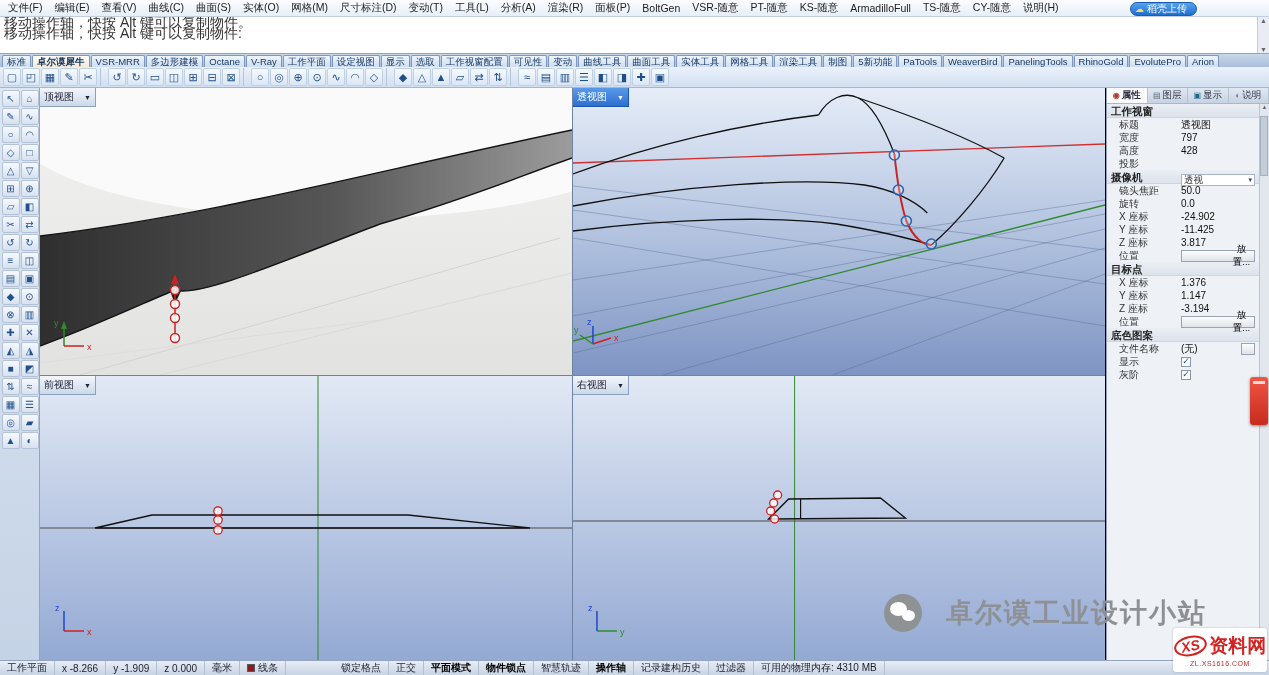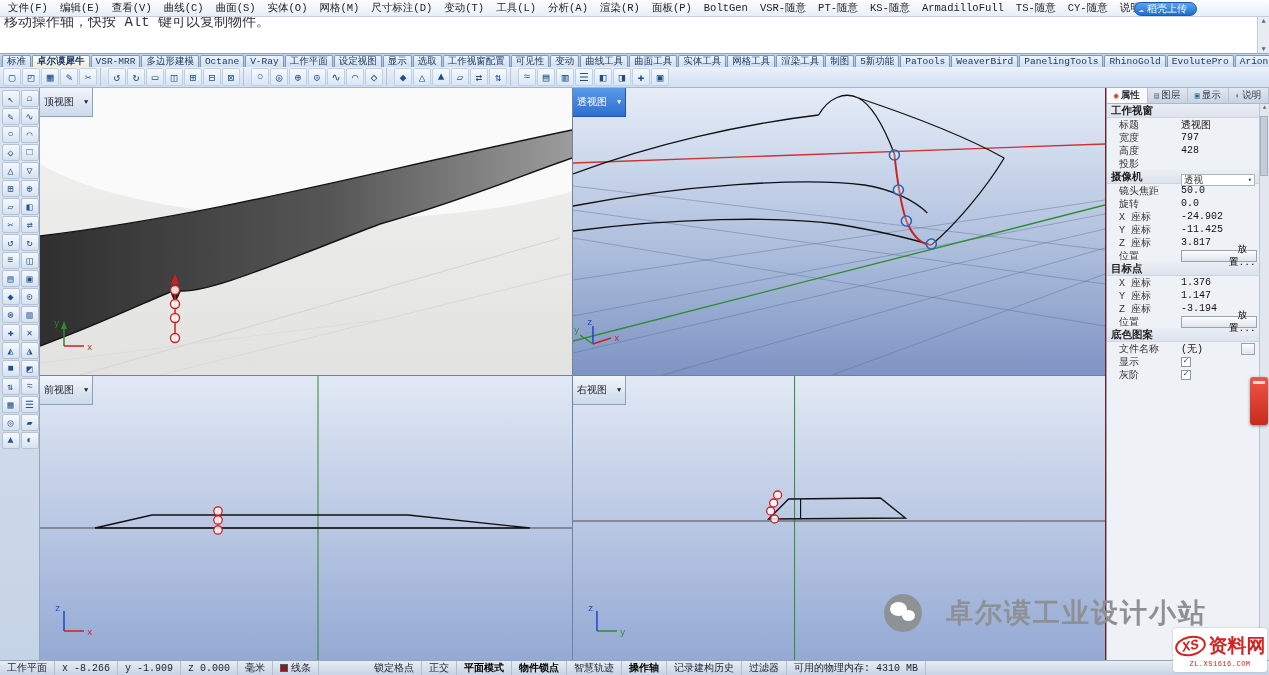--- a/index.html
+++ b/index.html
@@ -1,18 +1,18 @@
 <!DOCTYPE html>
 <html><head>
 <meta charset="utf-8">
 <style>
   * { margin:0; padding:0; box-sizing:border-box; }
   html,body { background:#3a3f47; }
-  .app{ position:relative; width:1269px; height:675px; background:#7f1d1d;
-        font-family:Liberation Mono, monospace; font-size:11px; color:#1a1a1a; overflow:hidden; }
+  .app{ position:relative; width:1269px; height:675px; background:#000000;
+        font-family:Liberation Sans, sans-serif; font-size:11px; color:#1a1a1a; overflow:hidden; }
 
   
   .menubar{ position:absolute; left:0; top:0; width:100%; height:17px;
             background:linear-gradient(#fbfdff,#e7eef8); border-bottom:1px solid #c3cedd;
             display:flex; align-items:center; padding-left:2px; z-index:20; }
   .menu-items{ display:flex; height:100%; }
   .menu-item{ padding:0 6px; display:flex; align-items:center; font-size:10.5px; color:#222; cursor:default; white-space:nowrap; }
   .upload-btn{ position:absolute; right:72px; top:2px; height:14px; padding:0 9px 0 4px;
                background:linear-gradient(#58a2ec,#1f6fd0); border:1px solid #1a5cb0; border-radius:8px;
                color:#fff; display:flex; align-items:center; gap:3px; font-size:10px; }
@@ -53,21 +53,21 @@
             align-content:start; justify-content:center; z-index:10; }
   .sbicon{ width:18px; height:17px; background:linear-gradient(#f5f9fd,#d7e2f0); border:1px solid #b3c2d6;
            border-radius:2px; font-size:10px; color:#23518d; display:flex; align-items:center; justify-content:center; }
 
   
   .viewports{ position:absolute; left:40px; top:88px; width:1065px; height:572px;
               display:grid; grid-template-columns:532px 532px; grid-template-rows:287px 284px;
               gap:1px; background:#6e82a2; }
   .vp{ position:relative; overflow:hidden; background:#dfe8f4; }
   .vp svg{ position:absolute; left:0; top:0; width:100%; height:100%; display:block; }
-  .vp-title{ position:absolute; left:0; top:0; height:29px; padding:0 4px; font-size:10px;
+  .vp-title{ position:absolute; left:0; top:0; height:19px; padding:0 4px; font-size:10px;
              background:linear-gradient(#f2f6fb,#ccd9ea); border:1px solid #8aa0bd; border-top:none; border-left:none;
              color:#223; display:flex; align-items:center; gap:10px; z-index:5; }
   .vp-title .dn{ font-size:7px; }
   .vp.active .vp-title{ background:linear-gradient(#5a9aea,#2d6fd0); color:#fff; border-color:#1c55aa; }
 
   
   .panel{ position:absolute; left:1106px; top:88px; width:163px; height:572px;
           background:#eef1f6; border-left:1px solid #8fa3bd; z-index:12; }
   .panel-tabs{ display:flex; height:16px; background:linear-gradient(#e0e8f2,#c7d3e2); border-bottom:1px solid #aab8ca; }
   .ptab{ flex:1; display:flex; align-items:center; justify-content:center; gap:2px;
@@ -152,20 +152,21 @@
         <div class="menu-item">说明(H)</div>
       </div>
     <div class="upload-btn">
       <span class="upload-icon">☁</span>
       <span>稻壳上传</span>
     </div>
   </div>
 
   <div class="cmdarea">
     <div class="cmd-line">移动操作轴，快按 Alt 键可以复制物件。</div>
+    <div class="cmd-line">移动操作轴，快按 Alt 键可以复制物件:</div>
     <div class="cmd-scroll">
       <span>▲</span>
       <span>▼</span>
     </div>
   </div>
 
   <div class="ribbontabs">
       <div class="rtab">标准</div>
       <div class="rtab active">卓尔谟犀牛</div>
       <div class="rtab">VSR-MRR</div>

